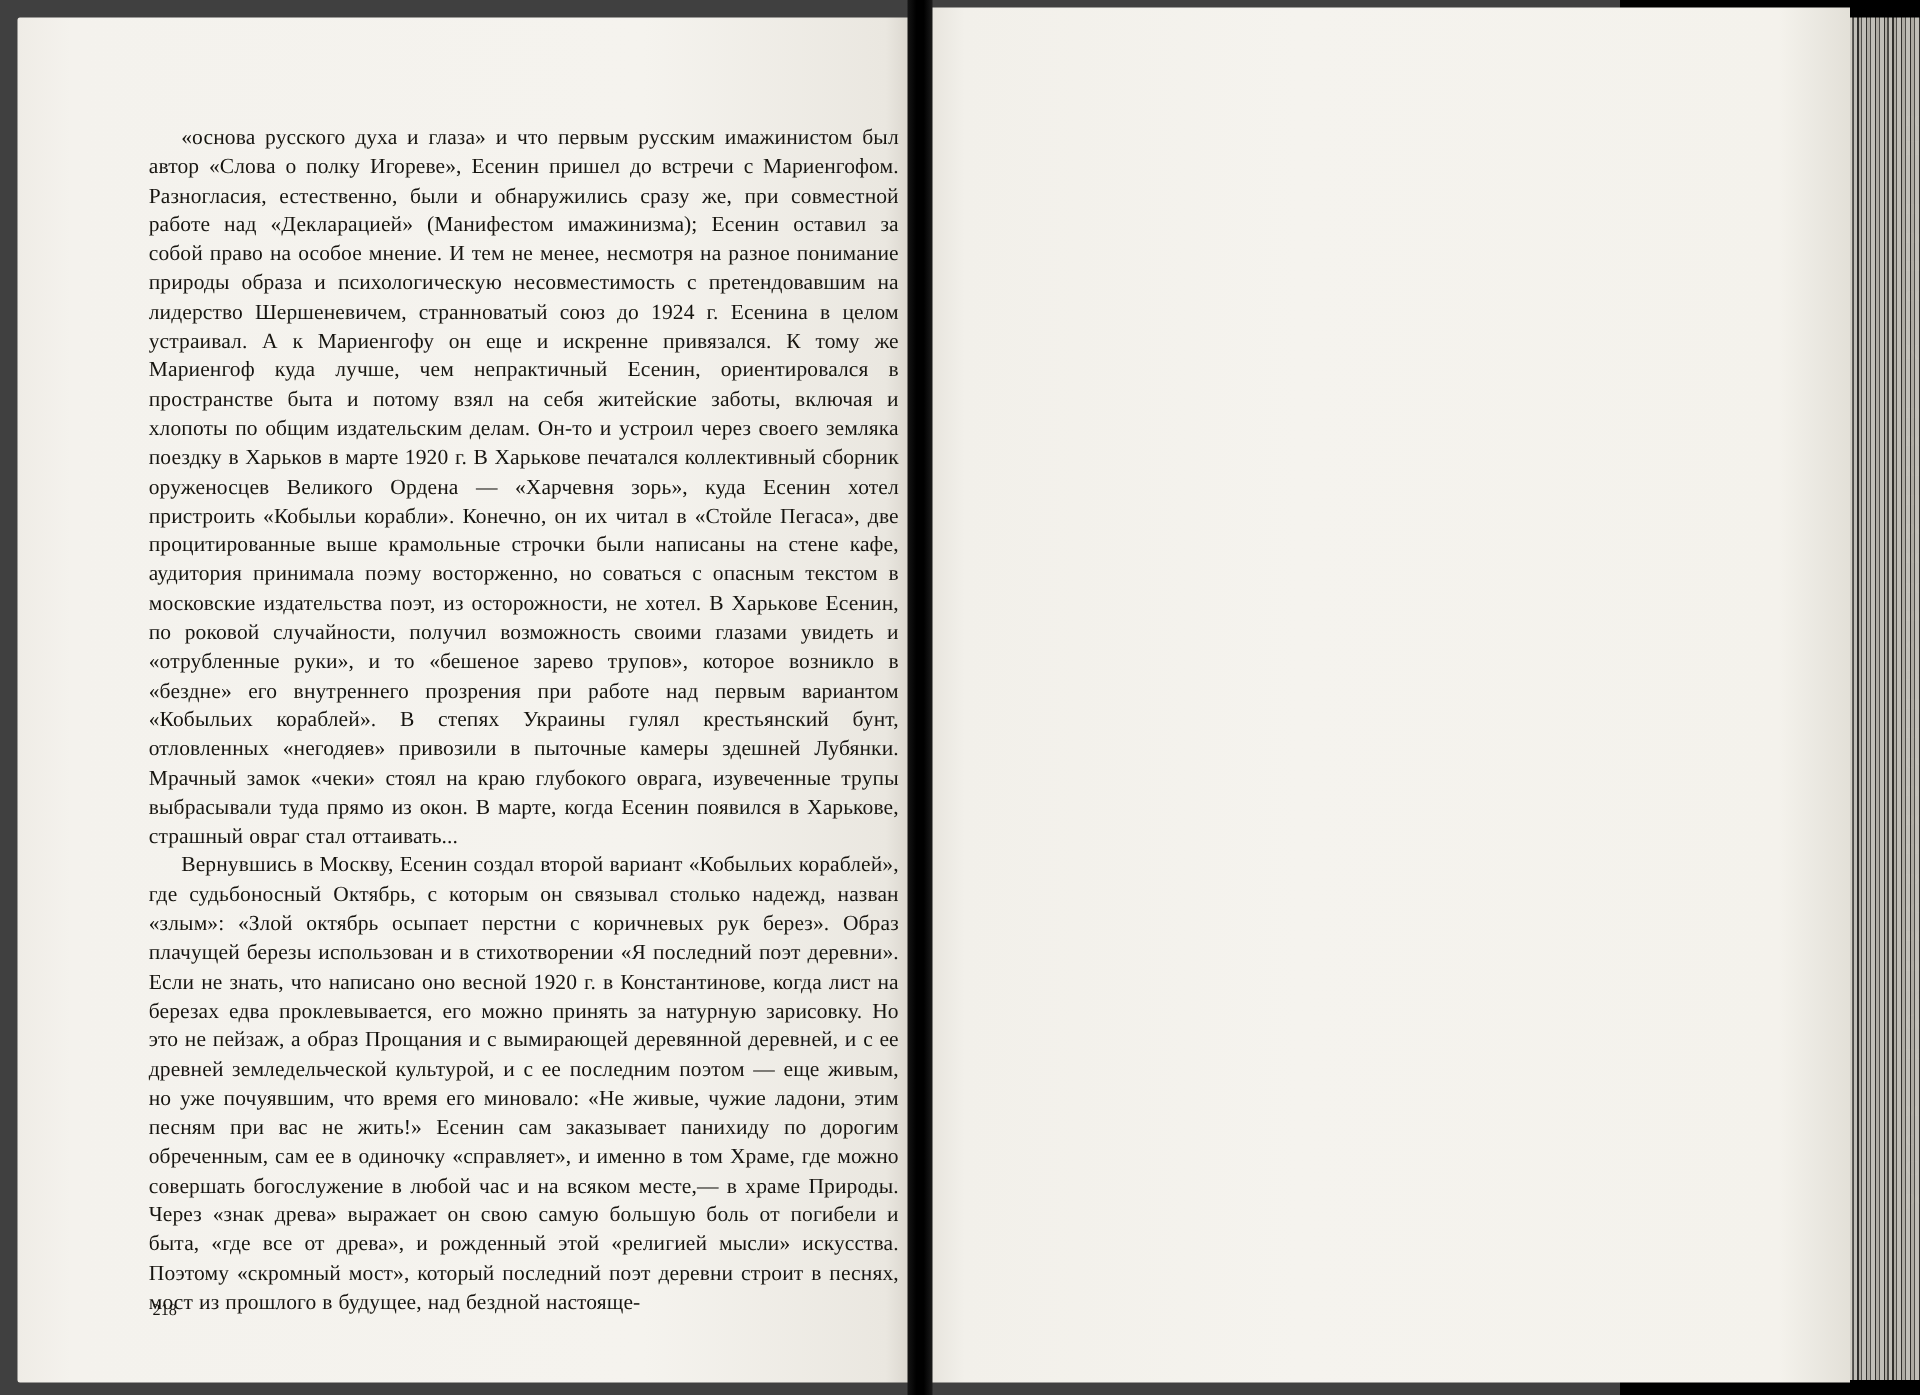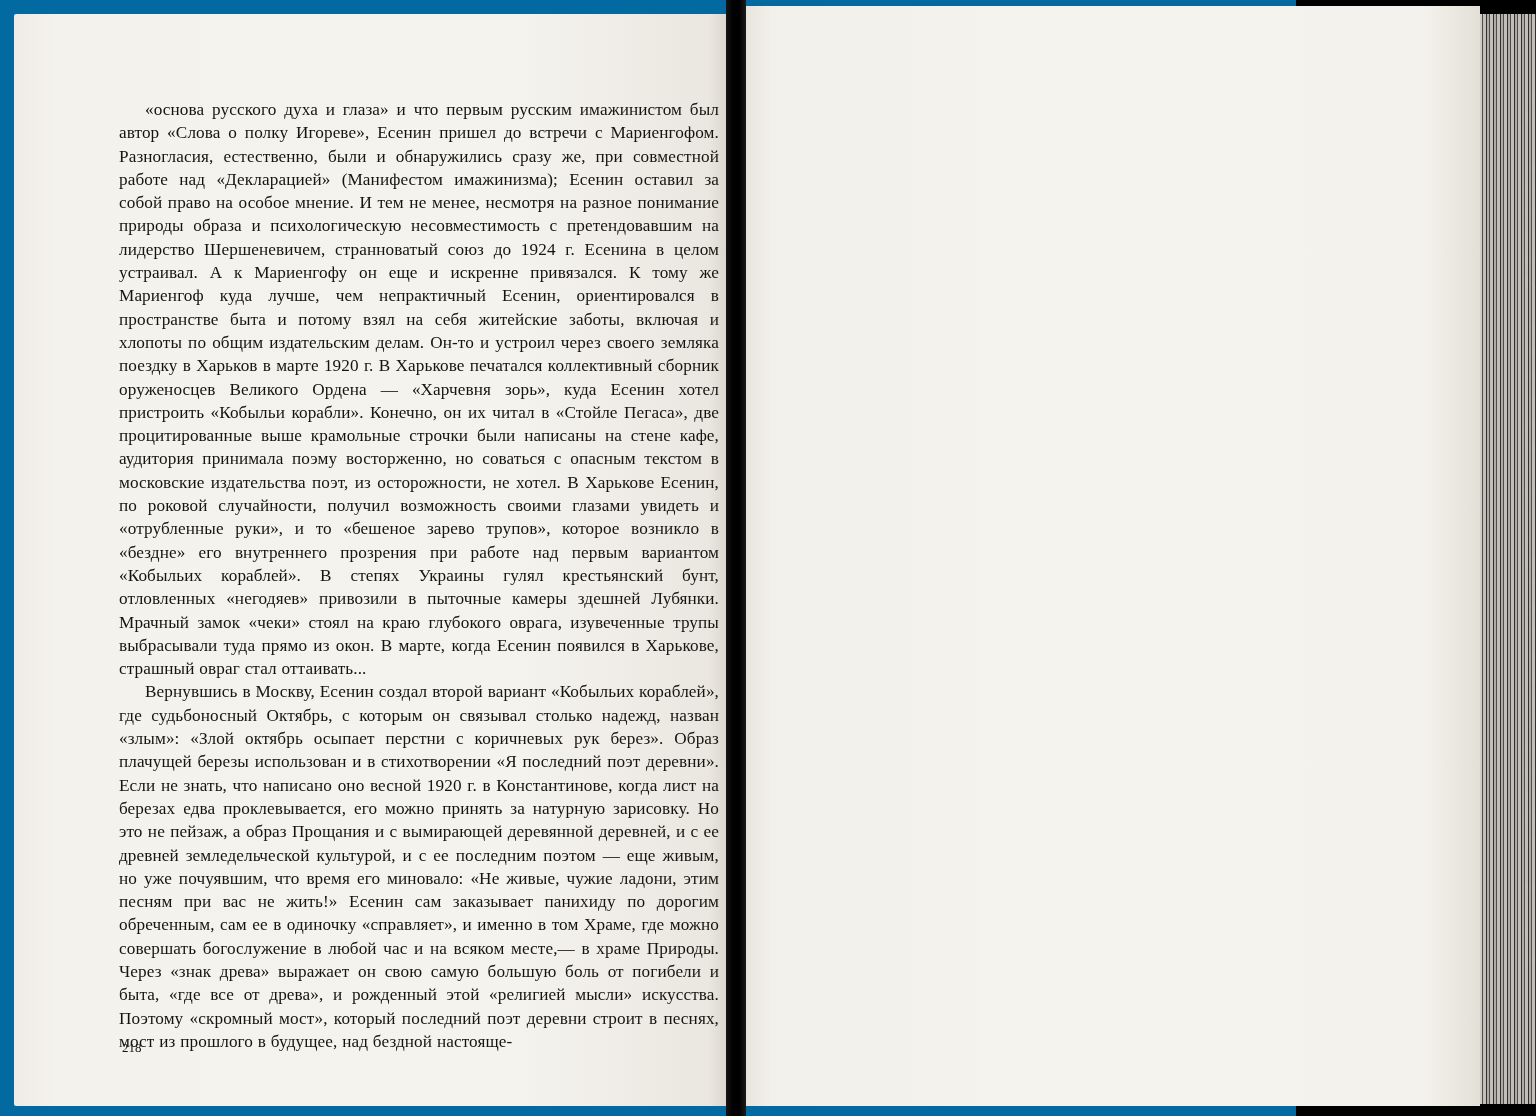--- a/index.html
+++ b/index.html
@@ -10,21 +10,21 @@
   body {
     width: 1536px;
     height: 1116px;
     overflow: hidden;
     font-family: "Liberation Serif", serif;
   }
   .scan {
     position: relative;
     width: 1296px;
     height: 1116px;
-    background: #0369a1;
+    background: #404040;
   }
   
   .book {
     position: absolute;
     left: 0;
     top: 0;
     width: 1536px;
     height: 1116px;
   }
   .page {

